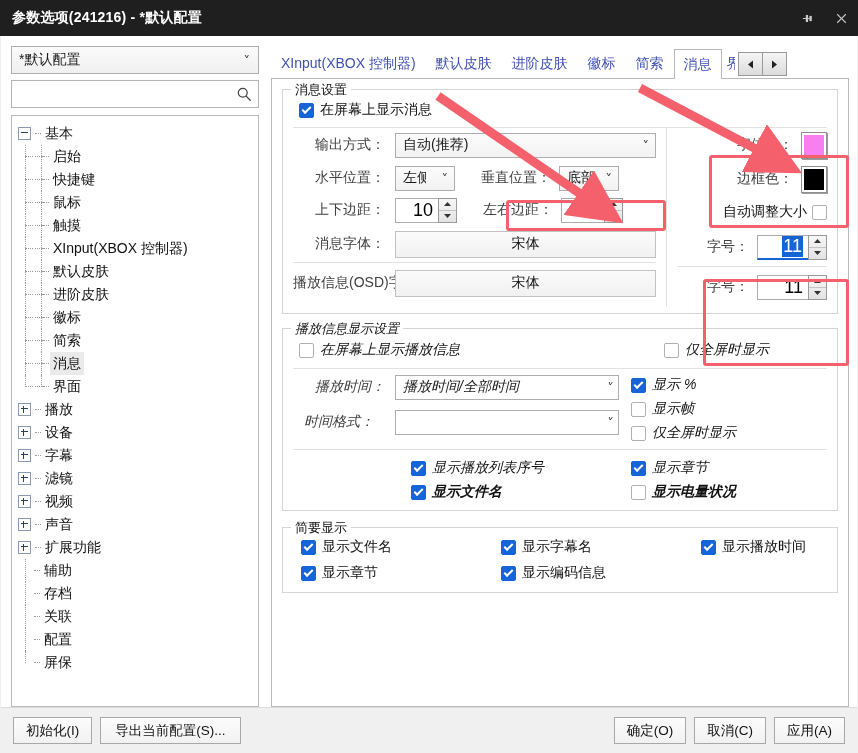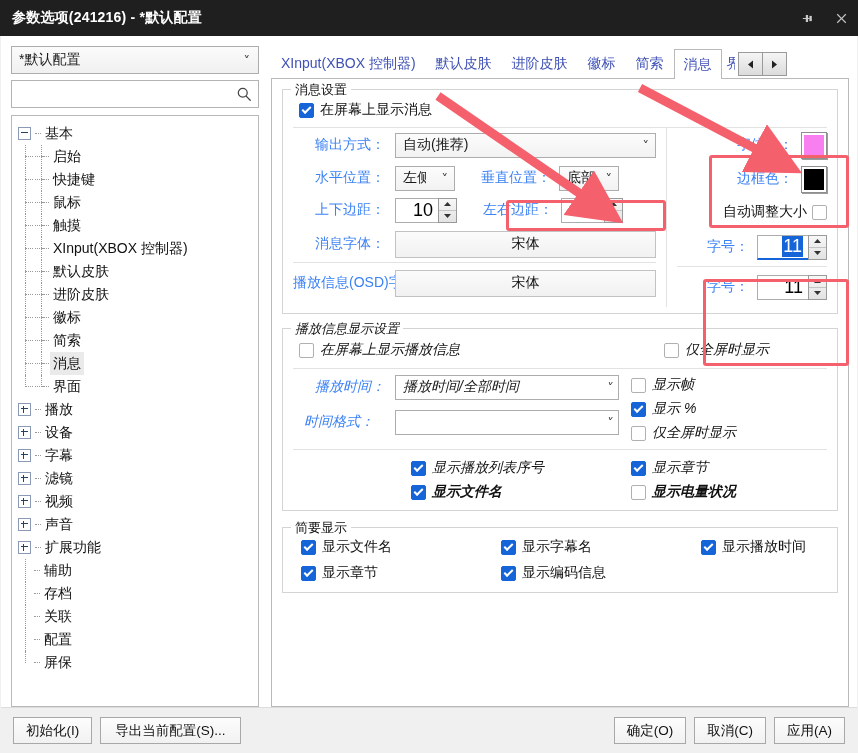--- a/index.html
+++ b/index.html
@@ -230,21 +230,21 @@
     border-bottom: 2px solid #fff;
     transform: rotate(-45deg) translate(1px,-1px);
   }
   .cbrow {
     display: inline-flex; align-items: center; gap: 6px;
     font-size: 14px; color: #111; white-space: nowrap;
   }
   .cbrow.bold { font-weight: bold; }
 
   
-  .fldlabel { font-size: 14px; color: #3b82f6; white-space: nowrap; }
+  .fldlabel { font-size: 14px; color: #404040; white-space: nowrap; }
   .combo {
     box-sizing: border-box;
     height: 25px;
     border: 1px solid #adadad;
     background: linear-gradient(#fcfcfc,#f2f2f2);
     display: flex; align-items: center;
     padding: 0 6px 0 7px;
     font-size: 14px; color: #1a1a1a;
     white-space: nowrap;
   }
@@ -739,28 +739,28 @@
                   <div class="fldlabel" style="width:92px;text-align:center;">时间格式：</div>
                   <div class="combo white" style="flex:1 1 auto;margin-left:10px;max-width:228px;">
                     <span class="val"></span>
                     <span class="chev">˅</span>
                   </div>
                 </div>
               </div>
               <div style="width:196px;flex:0 0 196px;padding-left:12px;padding-top:4px;">
                 <div style="height:24px;display:flex;align-items:center;">
                   <label class="cbrow">
+                    <span class="cb on"></span>
+                    <span>显示 %</span>
+                  </label>
+                </div>
+                <div style="height:24px;display:flex;align-items:center;">
+                  <label class="cbrow">
                     <span class="cb"></span>
                     <span>显示帧</span>
-                  </label>
-                </div>
-                <div style="height:24px;display:flex;align-items:center;">
-                  <label class="cbrow">
-                    <span class="cb on"></span>
-                    <span>显示 %</span>
                   </label>
                 </div>
                 <div style="height:24px;display:flex;align-items:center;">
                   <label class="cbrow">
                     <span class="cb"></span>
                     <span>仅全屏时显示</span>
                   </label>
                 </div>
               </div>
             </div>

